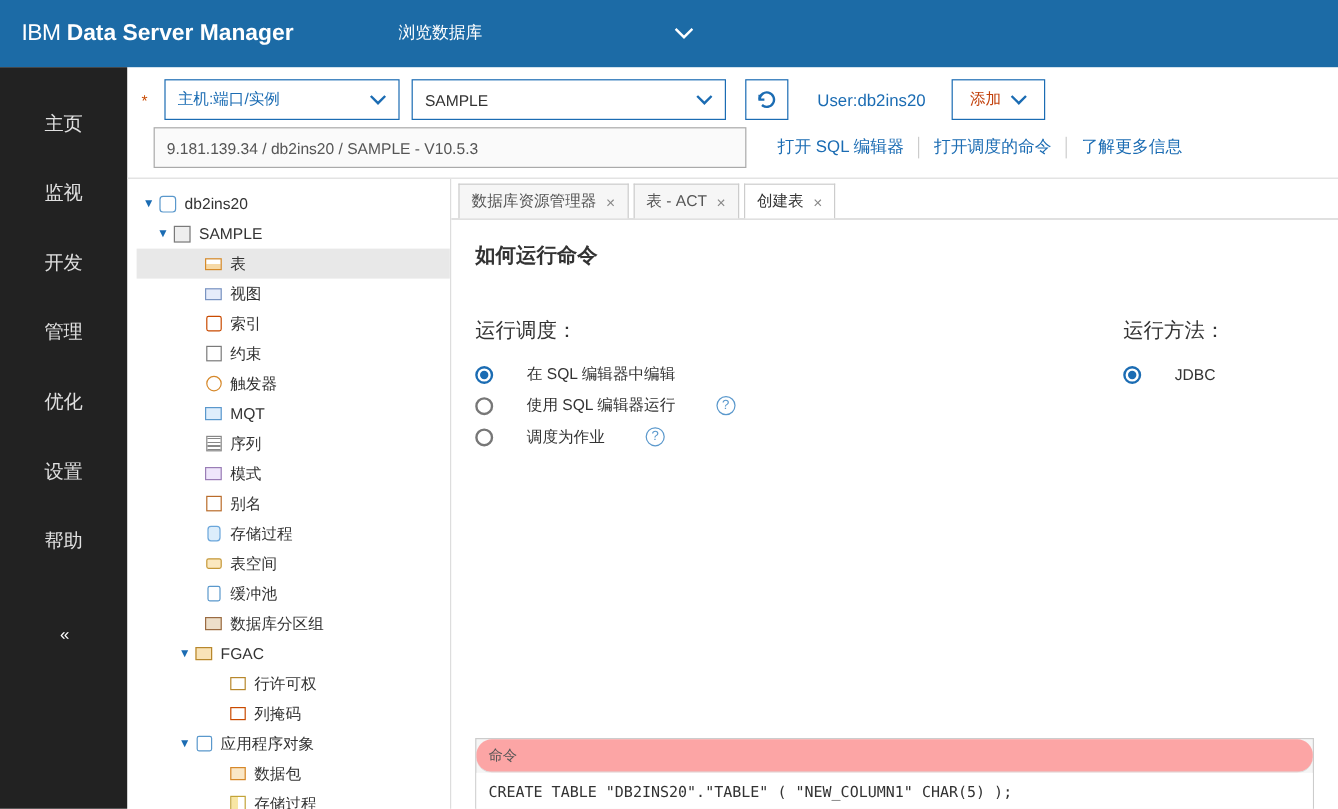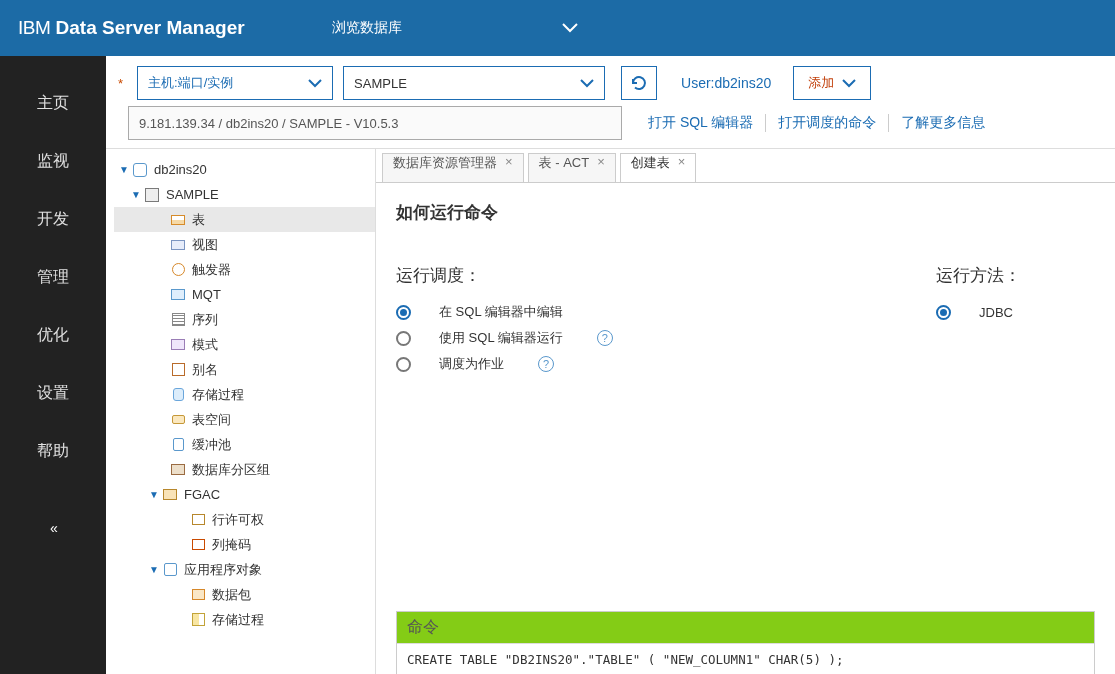--- a/index.html
+++ b/index.html
@@ -77,40 +77,40 @@
   .icn-fgac{ width:14px;height:11px;border:1.5px solid #b7872c;background:#f9e3b7; }
   .icn-row { width:13px;height:11px;border:1.5px solid #b7872c;background:#fff; }
   .icn-col { width:13px;height:11px;border:1.5px solid #c94a00;background:#fff; }
   .icn-app { width:13px;height:13px;border:1.5px solid #5a98cc;border-radius:2px; }
   .icn-pkg { width:13px;height:11px;border:1.5px solid #d6882a;background:#fae7c6; }
   .icn-prc { width:13px;height:13px;border:1.5px solid #c2a338;background:linear-gradient(90deg,#f8e6a3 50%,#fff 50%); }
 
   
   .tabarea { flex:1; display:flex; flex-direction:column; overflow:hidden; }
   .tabstrip { display:flex; border-bottom:1px solid #ccc; height:34px; padding-left:6px; }
-  .tab { display:flex; padding:0 10px; border:1px solid #ccc; border-bottom:none; margin-right:4px; margin-top:4px; background:#f6f6f6; color:#555; font-size:13px; position:relative; cursor:pointer; }
+  .tab { display:flex; align-items:center; padding:0 10px; border:1px solid #ccc; border-bottom:none; margin-right:4px; margin-top:4px; background:#f6f6f6; color:#555; font-size:13px; position:relative; cursor:pointer; }
   .tab.active { background:#fff; color:#333; }
   .tab .x { margin-left:8px; color:#888; font-size:13px; }
 
   .tabbody { flex:1; padding:18px 20px 0 20px; position:relative; display:flex; flex-direction:column; overflow:hidden; }
   .tabbody h2 { font-size:17px; font-weight:700; margin-bottom:30px; }
   .runcols { display:flex; }
   .col { }
   .col .lbl { font-size:17px; margin-bottom:14px;margin-top:10px; }
   .col.c1 { width:540px; }
   .radios { display:flex; flex-direction:column; gap:4px; }
   .rad { display:flex; align-items:center; gap:28px; height:22px; }
   .rc { width:15px; height:15px; border:2px solid #1b6cb3; border-radius:50%; display:flex; align-items:center; justify-content:center; }
   .rc.off { border-color:#777; }
   .rc .dot { width:7px;height:7px;background:#1b6cb3;border-radius:50%; }
   .help { width:16px;height:16px;border:1.5px solid #5a98cc;border-radius:50%;display:inline-flex;align-items:center;justify-content:center;font-size:11px;color:#5a98cc;margin-left:6px; }
 
   
   .cmdbox { margin-top:auto; border:1px solid #ccc; background:#f5f5f5; }
-  .cmdhdr { background:#84cc16; border-bottom:1px solid #ddd; padding:5px 10px; font-size:16px; color:#555; }
+  .cmdhdr { background:#fca5a5; border-bottom:1px solid #ddd; padding:5px 10px; font-size:12px; color:#555;border-radius:13px; }
   .cmdtxt { padding:8px 10px; font-family: Consolas, monospace; font-size:12.5px; color:#333; background:#fff; }
 
   .caret svg, .refresh svg { display:block; }
 </style>
 </head>
 <body>
 
 <div class="topbar">
   <div class="brand">
     <span class="ibm">IBM</span>
@@ -223,20 +223,32 @@
             <span class="ticn">
               <span class="icn-tbl"></span>
             </span>
             <span>表</span>
           </div>
         <div class="tnode ind3">
             <span class="ticn">
               <span class="icn-view"></span>
             </span>
             <span>视图</span>
+          </div>
+        <div class="tnode ind3">
+            <span class="ticn">
+              <span class="icn-idx"></span>
+            </span>
+            <span>索引</span>
+          </div>
+        <div class="tnode ind3">
+            <span class="ticn">
+              <span class="icn-con"></span>
+            </span>
+            <span>约束</span>
           </div>
         <div class="tnode ind3">
             <span class="ticn">
               <span class="icn-trg"></span>
             </span>
             <span>触发器</span>
           </div>
         <div class="tnode ind3">
             <span class="ticn">
               <span class="icn-mqt"></span>

